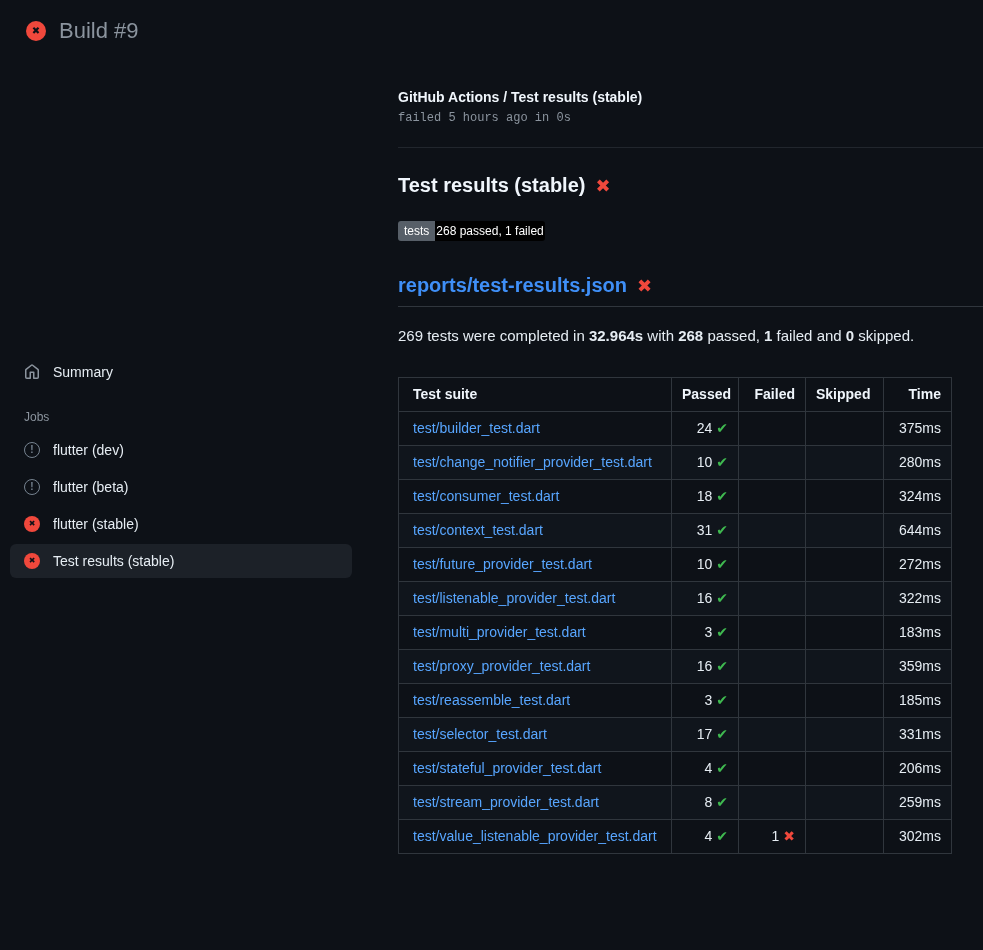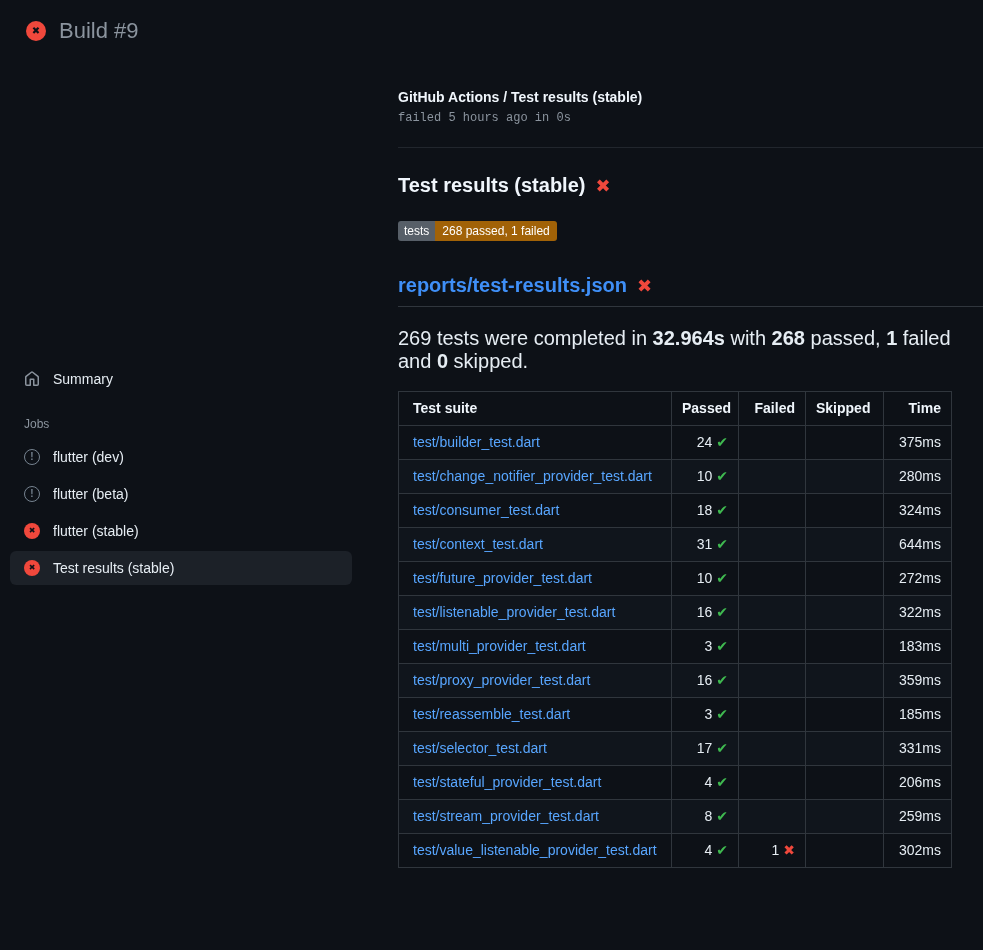--- a/index.html
+++ b/index.html
@@ -51,33 +51,33 @@
 
   h2.section-title {
     margin-top:26px; font-size:20px; font-weight:700; color:#f0f6fc;
     display:flex; align-items:center; gap:10px;
   }
   .red-x { color:#f0483c; font-size:18px; font-weight:700; line-height:1; }
 
   .badge-row { margin-top:24px; }
   .badge { display:inline-flex; font-size:12px; line-height:1; border-radius:3px; overflow:hidden; color:#ffffff; }
   .badge-label { background:#575f68; padding:4px 6px; }
-  .badge-value { background:#a16207; padding:4px 7px; }
+  .badge-value { background:#000000; padding:4px 1px; }
 
   h2.report-title {
     margin-top:33px; padding-bottom:9px; border-bottom:1px solid #30363d;
     font-size:20px; font-weight:700; display:flex; align-items:center; gap:10px;
   }
   h2.report-title a { color:#3f8ff7; }
 
-  .summary-text { margin-top:20px; font-size:20px; color:#e6edf3; }
+  .summary-text { margin-top:20px; font-size:15px; color:#e6edf3; }
   .summary-text b { font-weight:700; }
 
   
-  table { margin-top:18px; border-collapse:collapse; table-layout:fixed; width:553px; }
+  table { margin-top:33px; border-collapse:collapse; table-layout:fixed; width:553px; }
   th, td { border:1px solid #30363d; padding:8px 10px; font-size:14px; line-height:17px; }
   th { font-weight:700; text-align:left; color:#f0f6fc; }
   tbody tr:nth-child(even) { background:#10151c; }
   th.first, td.suite { padding-left:14px; }
   td.suite a { color:#58a6ff; }
   .al-r { text-align:right; }
   .check { color:#3fb950; font-weight:700; margin-left:4px; }
   .cross { color:#f0483c; font-weight:700; margin-left:4px; }
 </style>
 </head>

